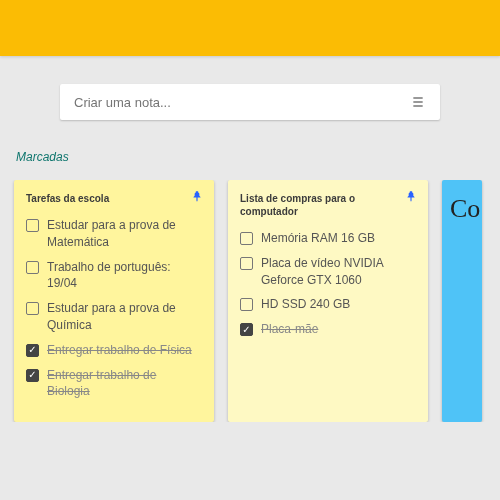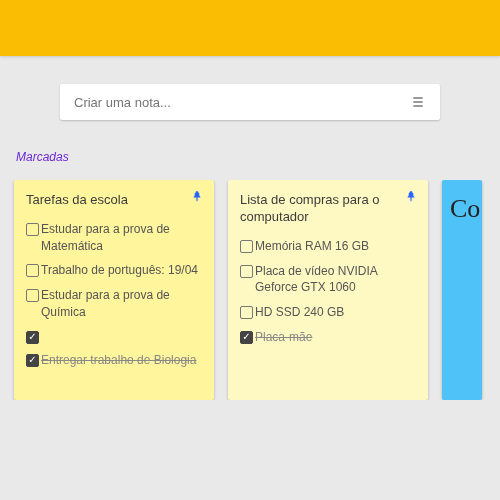--- a/index.html
+++ b/index.html
@@ -3,29 +3,29 @@
 <meta charset="utf-8">
 <style>
   * { box-sizing: border-box; margin: 0; padding: 0; }
   body { font-family: Arial, Helvetica, sans-serif; background: #e9e9e9; font-size: 13px; color: #3c3c3c; }
   .topbar { height: 56px; background: #fbbc04; width: 100%; box-shadow: 0 1px 3px rgba(0,0,0,.15); }
   .content { padding: 18px 10px 10px 10px; }
   .create-row { display:flex; justify-content:center; margin: 10px 0 30px 0; }
   .create-note { background:#fff; width: 380px; display:flex; align-items:center; padding: 10px 14px; box-shadow: 0 1px 2px rgba(0,0,0,.2); border-radius:2px; }
   .create-note input { flex:1; border:none; outline:none; font-size:13px; color:#4d7c0f; background:transparent; }
   .create-icon { width:16px; height:16px; display:flex; align-items:center; justify-content:center; color:#666; }
-  .section-label { color:#6d28d9; font-size:12px; margin: 0 0 16px 6px; font-style:italic; }
+  .section-label { color:#0f766e; font-size:12px; margin: 0 0 16px 6px; font-style:italic; }
   .notes-row { display:flex; gap:14px; padding-left:4px; overflow:hidden; }
   .note { width: 200px; min-height: 220px; border-radius:2px; box-shadow: 0 1px 3px rgba(0,0,0,.25); padding: 12px 12px 14px 12px; position:relative; flex-shrink:0; background:#fef9c3; }
   .note.yellow { background:#fff59d; }
   .note.blue { background:#4fc3f7; }
   .pin { position:absolute; top:10px; right:10px; color:#2962ff; }
   .pin.small { width:14px; height:14px; }
-  .note-title { font-weight:normal; font-size:13px; margin-bottom:12px; padding-right:18px; line-height:1.3; }
-  .note-item { display:flex; align-items:flex-start; gap:2px; margin-bottom:8px; font-size:12px; color:#555; line-height:1.4; }
+  .note-title { font-weight:bold; font-size:10px; margin-bottom:12px; padding-right:18px; line-height:1.3; }
+  .note-item { display:flex; align-items:flex-start; gap:8px; margin-bottom:8px; font-size:12px; color:#555; line-height:1.4; }
   .chk { width:13px; height:13px; border:1.5px solid #777; border-radius:2px; flex-shrink:0; margin-top:2px; display:flex; align-items:center; justify-content:center; }
   .chk.checked { background:#444; border-color:#444; color:#fff; font-size:10px; }
   .item-text.done { text-decoration: line-through; color:#888; }
   .blue .note-title { font-family: Georgia, 'Times New Roman', serif; font-size:26px; font-weight:normal; color:#222; }
 </style>
 </head>
 <body>
 
 <div class="topbar"></div>
 
@@ -62,20 +62,21 @@
       <div class="note-item">
         <div class="chk"></div>
         <div class="item-text">Trabalho de português: 19/04</div>
       </div>
       <div class="note-item">
         <div class="chk"></div>
         <div class="item-text">Estudar para a prova de Química</div>
       </div>
       <div class="note-item">
         <div class="chk checked">✓</div>
+        <div class="item-text done">Entregar trabalho de Física</div>
       </div>
       <div class="note-item">
         <div class="chk checked">✓</div>
         <div class="item-text done">Entregar trabalho de Biologia</div>
       </div>
     </div>
 
     <div class="note">
       <span class="pin small">
         <svg viewBox="0 0 24 24" width="14" height="14" fill="#2962ff">

